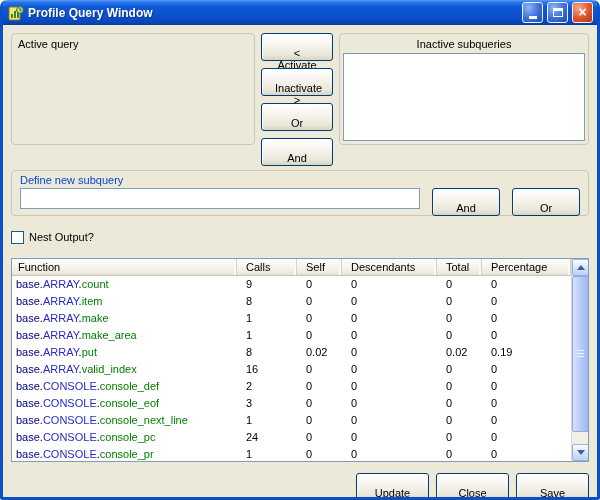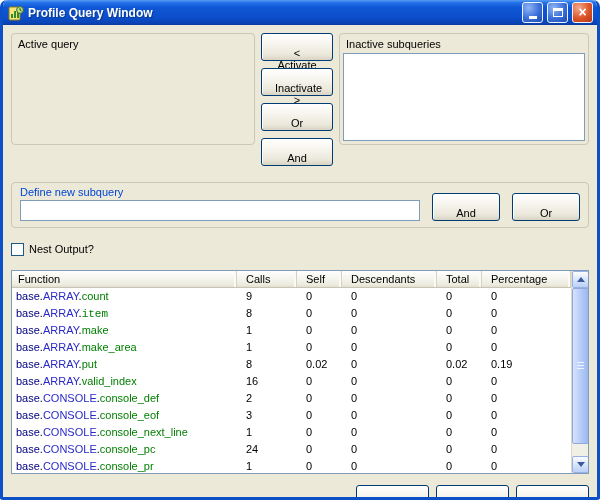--- a/index.html
+++ b/index.html
@@ -45,41 +45,41 @@
     border:1px solid #cbc7b5;border-radius:4px;
     padding:3px;height:112px;background:#ECE9D8;
   }
   .panel-label{font-size:11px;color:#000;margin:1px 3px 3px;}
   .white-list{
     background:#fff;border:1px solid #7F9DB9;height:88px;
     font-size:11px;overflow:hidden;
   }
   .list-item{padding:2px 4px;color:#000;}
   .p-active{width:244px;flex:0 0 244px;}
-  .p-inactive{flex:1;}
+  .p-inactive{flex:1;text-align:center;}
 
   .btn-col{display:flex;flex-direction:column;gap:7px;margin:0 6px;width:72px;flex:0 0 72px;}
 
   .btn{
     font-family:"Liberation Sans",sans-serif;font-size:11px;color:#000;
     height:22px;border:1px solid #003C74;border-radius:3px;
     background:linear-gradient(180deg,#ffffff 0%,#f5f3eb 45%,#eae7da 80%,#d8d3c3 100%);
     box-shadow:inset 1px 1px 0 #fff;
     padding:13px;cursor:default;
   }
   .btn.w72{width:72px;}
   .btn.w68{width:68px;flex:0 0 68px;}
   .btn.w73{width:73px;}
 
   
   .groupbox{
-    position:relative;margin-top:16px;height:46px;
+    position:relative;margin-top:4px;height:46px;
     border:1px solid #cbc7b5;border-radius:4px;
     padding:17px 8px 6px;
-    display:flex;gap:12px;align-items:flex-end;
+    display:flex;gap:12px;align-items:flex-start;
   }
   .group-label{
     position:absolute;top:3px;left:8px;
     font-size:11px;color:#0046D5;
   }
   .subquery-input{
     flex:1;height:21px;border:1px solid #7F9DB9;background:#fff;
     font-family:"Liberation Sans",sans-serif;font-size:11px;padding:0 3px;
   }
 
@@ -214,21 +214,21 @@
       <div class="tbody">
           <div class="trow">
             <div class="cell c-fn"><span style="color: rgb(0, 0, 127);">base</span><span style="color: rgb(0, 0, 0);">.</span><span style="color: rgb(41, 41, 200);">ARRAY</span><span style="color: rgb(0, 0, 0);">.</span><span style="color: rgb(0, 127, 0);">count</span></div>
             <div class="cell c-calls">9</div>
             <div class="cell c-self">0</div>
             <div class="cell c-desc">0</div>
             <div class="cell c-total">0</div>
             <div class="cell c-pct">0</div>
           </div>
           <div class="trow">
-            <div class="cell c-fn"><span style="color: rgb(0, 0, 127);">base</span><span style="color: rgb(0, 0, 0);">.</span><span style="color: rgb(41, 41, 200);">ARRAY</span><span style="color: rgb(0, 0, 0);">.</span><span style="color: rgb(0, 127, 0); font-family: Liberation Mono, monospace;">item</span></div>
+            <div class="cell c-fn"><span style="color: rgb(0, 0, 127);">base</span><span style="color: rgb(0, 0, 0);">.</span><span style="color: rgb(41, 41, 200);">ARRAY</span><span style="color: rgb(0, 0, 0);">.</span><span style="color: rgb(0, 127, 0);">item</span></div>
             <div class="cell c-calls">8</div>
             <div class="cell c-self">0</div>
             <div class="cell c-desc">0</div>
             <div class="cell c-total">0</div>
             <div class="cell c-pct">0</div>
           </div>
           <div class="trow">
             <div class="cell c-fn"><span style="color: rgb(0, 0, 127);">base</span><span style="color: rgb(0, 0, 0);">.</span><span style="color: rgb(41, 41, 200);">ARRAY</span><span style="color: rgb(0, 0, 0);">.</span><span style="color: rgb(0, 127, 0);">make</span></div>
             <div class="cell c-calls">1</div>
             <div class="cell c-self">0</div>

